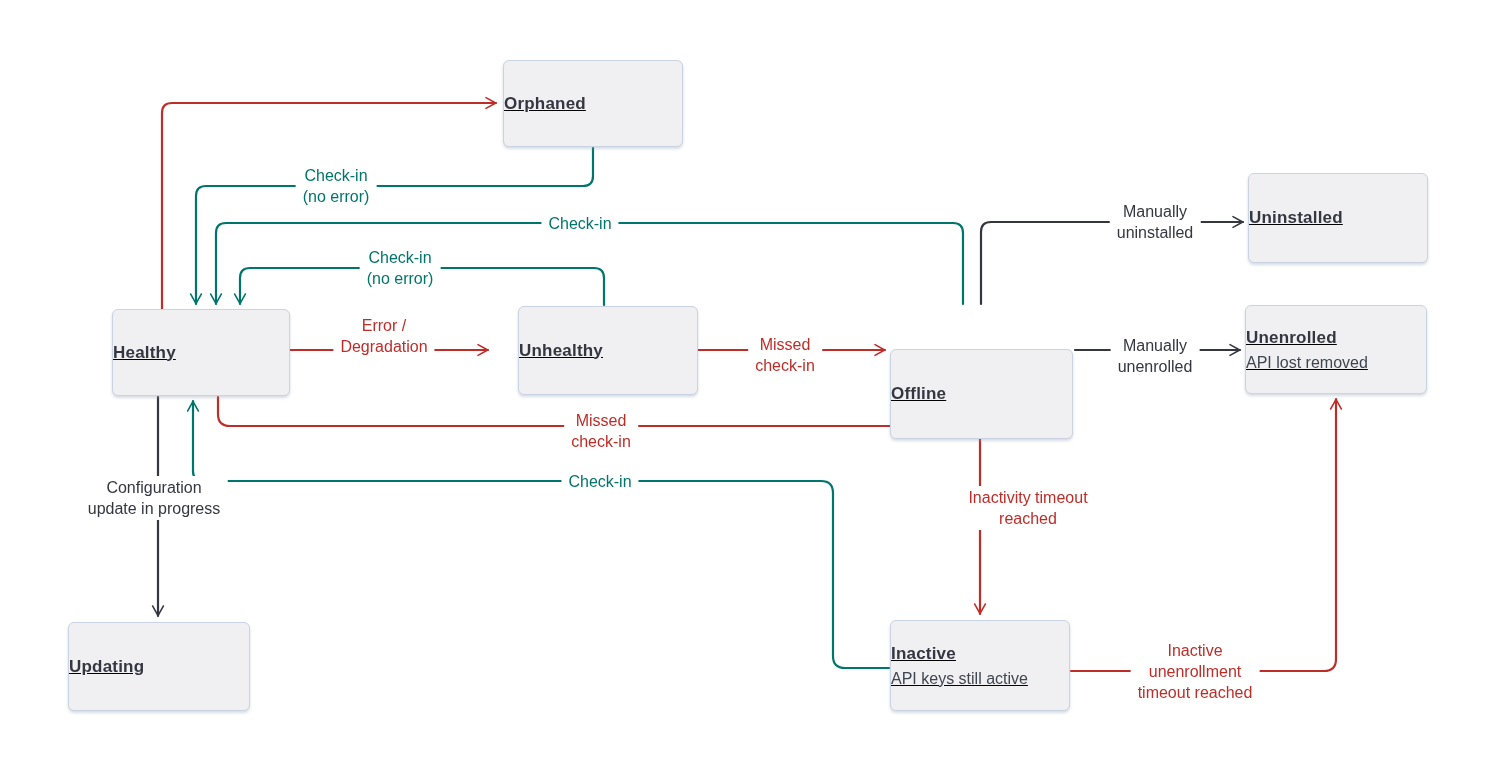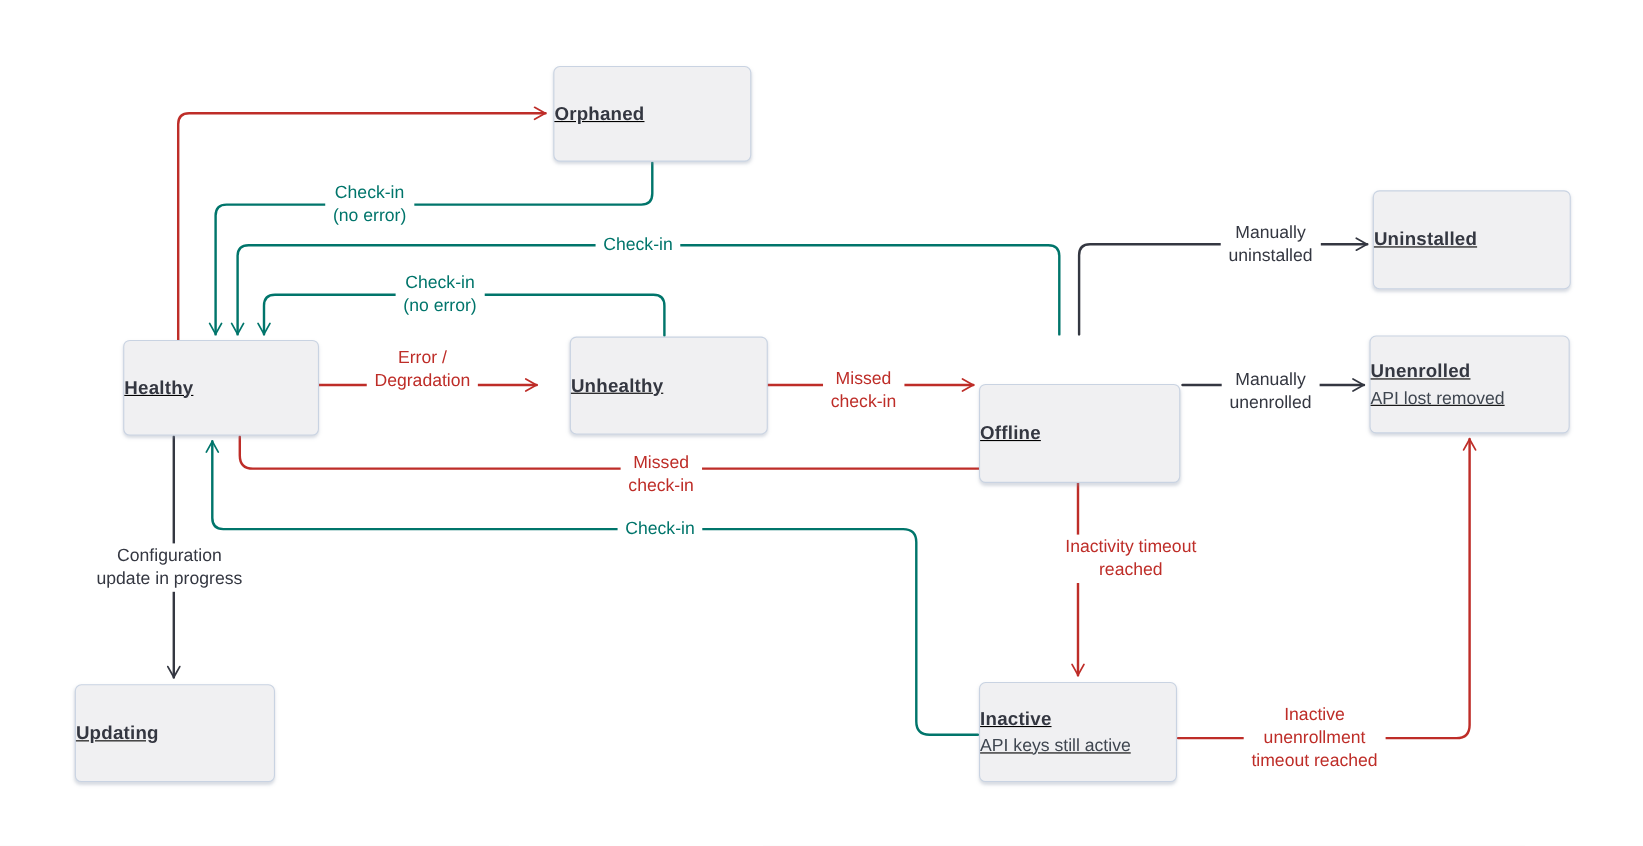--- a/index.html
+++ b/index.html
@@ -80,21 +80,21 @@
 Degradation</div>
   <div class="edge-label red" style="left:785px;top:355px;">Missed
 check-in</div>
   <div class="edge-label ink" style="left:1155px;top:222px;">Manually
 uninstalled</div>
   <div class="edge-label ink" style="left:1155px;top:356px;">Manually
 unenrolled</div>
   <div class="edge-label red" style="left:601px;top:431px;">Missed
 check-in</div>
   <div class="edge-label teal" style="left:600px;top:481px;">Check-in</div>
-  <div class="edge-label ink" style="left:154px;top:516px;">Configuration
+  <div class="edge-label ink" style="left:154px;top:498px;">Configuration
 update in progress</div>
   <div class="edge-label red" style="left:1028px;top:508px;">Inactivity timeout
 reached</div>
   <div class="edge-label red" style="left:1195px;top:671px;">Inactive
 unenrollment
 timeout reached</div>
 
   <div class="node" style="left:503px;top:60px;width:180px;height:87px;">
     <div class="node-title">Orphaned</div>
   </div>

